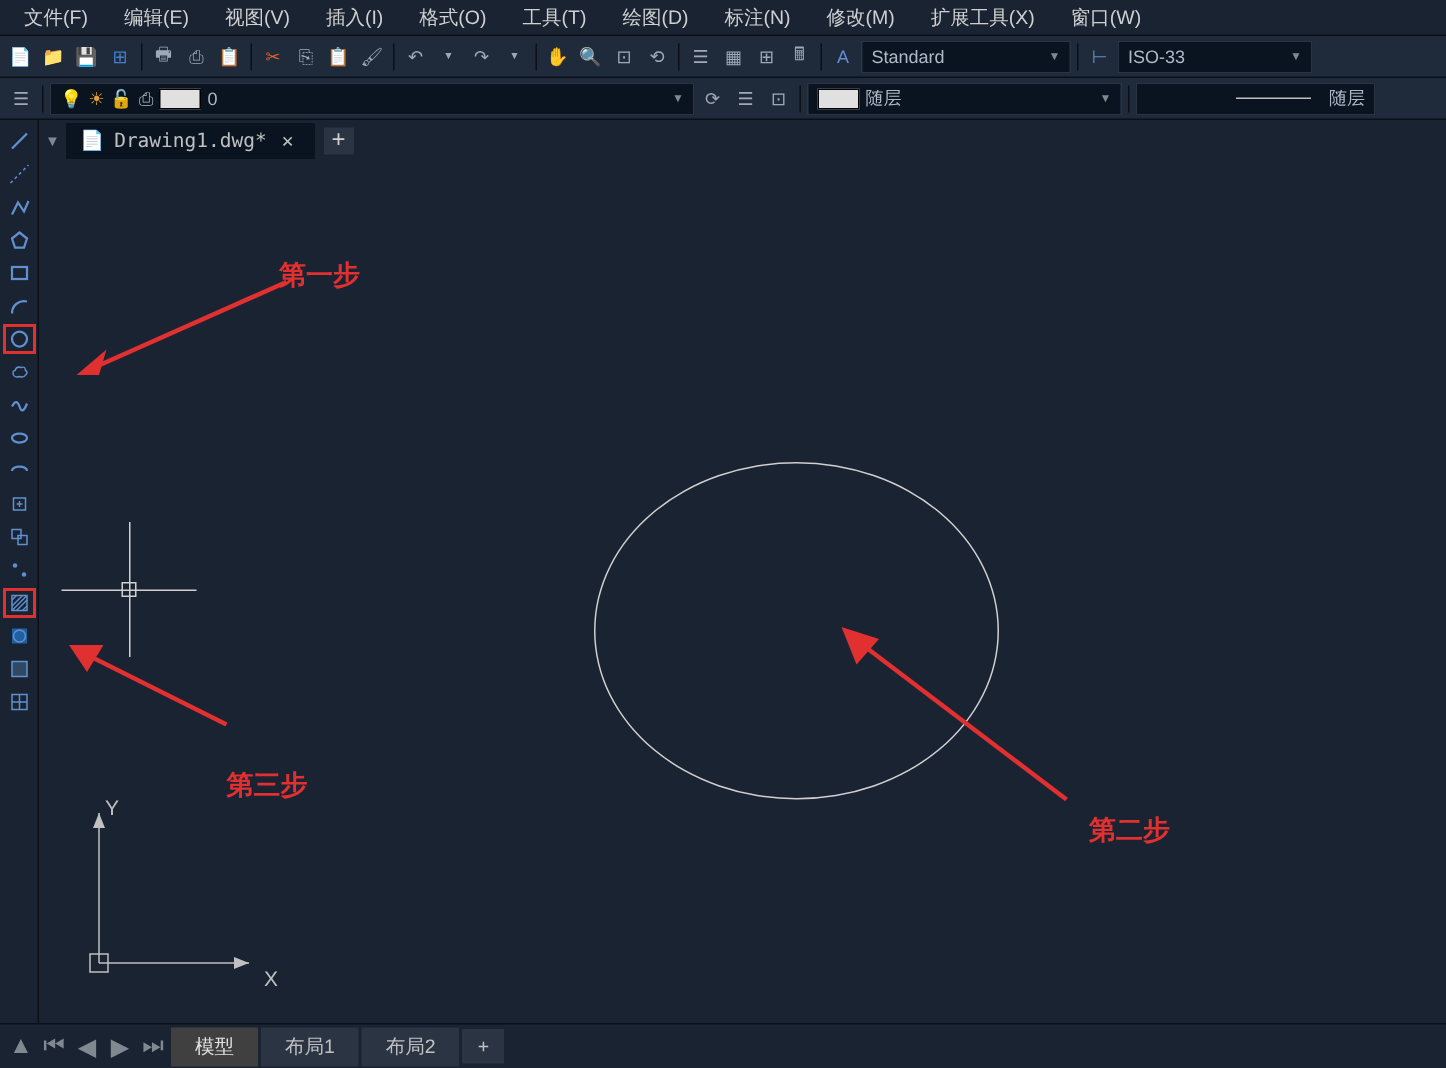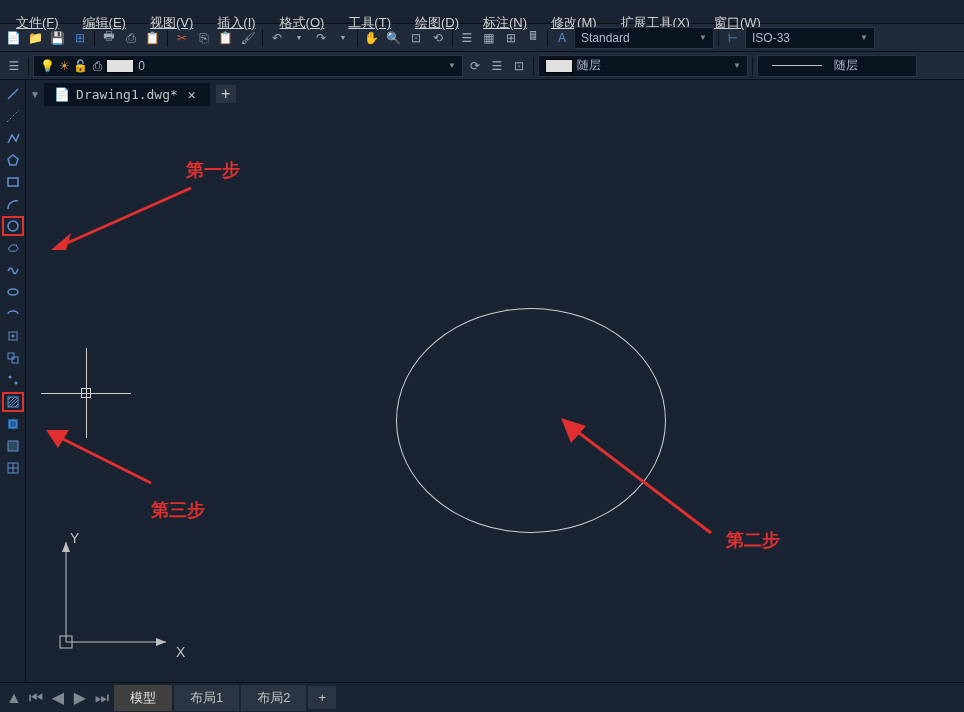--- a/index.html
+++ b/index.html
@@ -13,25 +13,24 @@
       position: relative;
     }
     .menubar {
       display: flex;
       background: #1a2332;
       height: 24px;
       padding: 0 4px;
       border-bottom: 1px solid #0a0f18;
     }
     .menu-item {
-      padding: 14px 12px;
+      padding: 3px 12px;
       font-size: 13px;
       cursor: pointer;
       white-space: nowrap;
-      text-decoration: underline;
     }
     .toolbar {
       display: flex;
       align-items: center;
       height: 28px;
       background: #1f2a3a;
       border-bottom: 1px solid #0a0f18;
       gap: 2px;
       padding: 0 4px;
     }
@@ -49,20 +48,21 @@
     .dropdown {
       display: flex;
       align-items: center;
       background: #0a1420;
       border: 1px solid #2a3442;
       height: 22px;
       padding: 0 6px;
       font-size: 12px;
       color: #b0b8c8;
       gap: 4px;
+      justify-content: flex-end;
     }
     .dropdown-arrow { font-size: 8px; color: #808890; }
     .main-area { display: flex; height: calc(100% - 24px - 28px - 28px - 30px); }
     .sidebar {
       width: 26px;
       background: #1a2332;
       display: flex;
       flex-direction: column;
       padding: 4px 0;
       gap: 2px;
@@ -128,20 +128,21 @@
     }
     .crosshair-h { position: absolute; width: 90px; height: 1px; background: #d0d0d0; top: 0; left: -45px; }
     .crosshair-v { position: absolute; width: 1px; height: 90px; background: #d0d0d0; top: -45px; left: 0; }
     .crosshair-box { position: absolute; width: 10px; height: 10px; border: 1px solid #d0d0d0; top: -5px; left: -5px; }
     .ucs-icon { position: absolute; bottom: 20px; left: 20px; }
     .annotation {
       position: absolute;
       color: #e03030;
       font-size: 18px;
       font-weight: bold;
+      margin-top: 13px;
     }
     .bottom-tabs {
       height: 30px;
       display: flex;
       align-items: center;
       background: #1a2332;
       border-top: 1px solid #0a0f18;
       padding: 0 4px;
       gap: 2px;
     }

